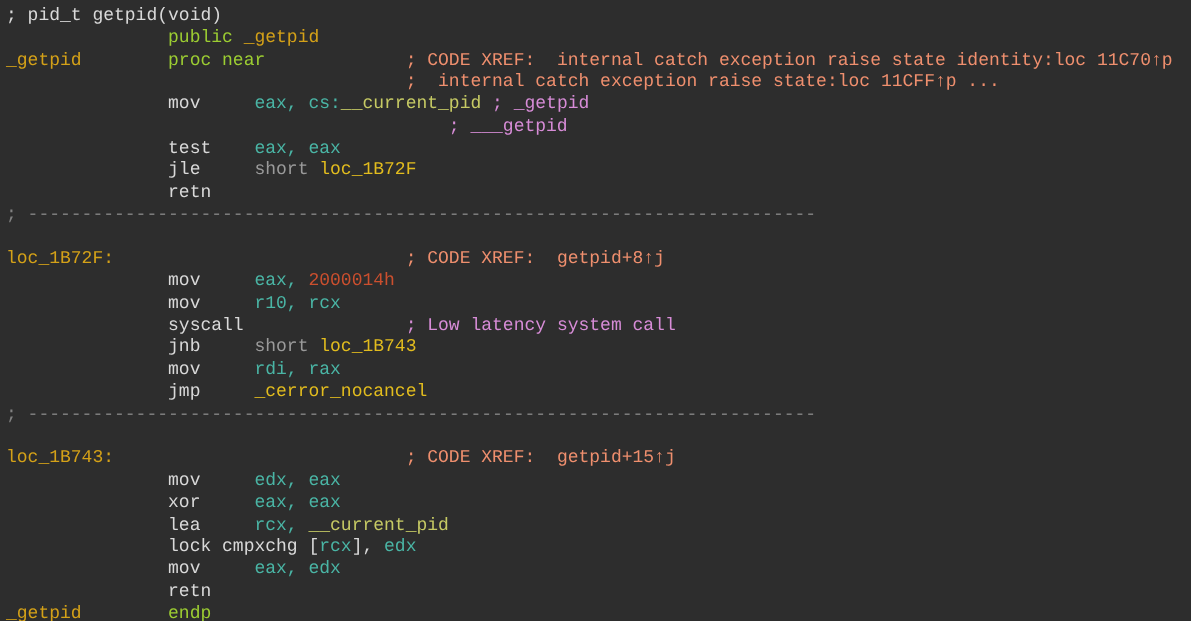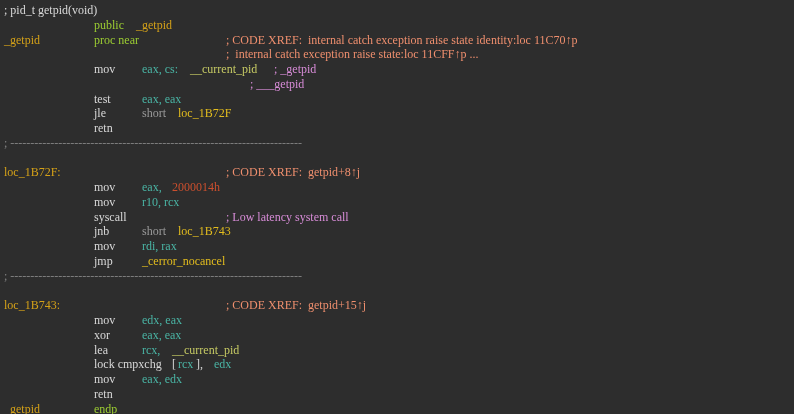--- a/index.html
+++ b/index.html
@@ -8,21 +8,21 @@
     width: 794px;
     height: 414px;
     overflow: hidden;
     background: #2d2d2d;
   }
   .screen {
     position: relative;
     width: 794px;
     height: 414px;
     background: #2d2d2d;
-    font-family: Liberation Serif, serif;
+    font-family: Liberation Mono, monospace;
     font-size: 12px;
     cursor: text;
   }
   .listing {
     position: absolute;
     left: 4px;
     top: 3px;
     right: 0;
     bottom: 0;
     white-space: pre;

